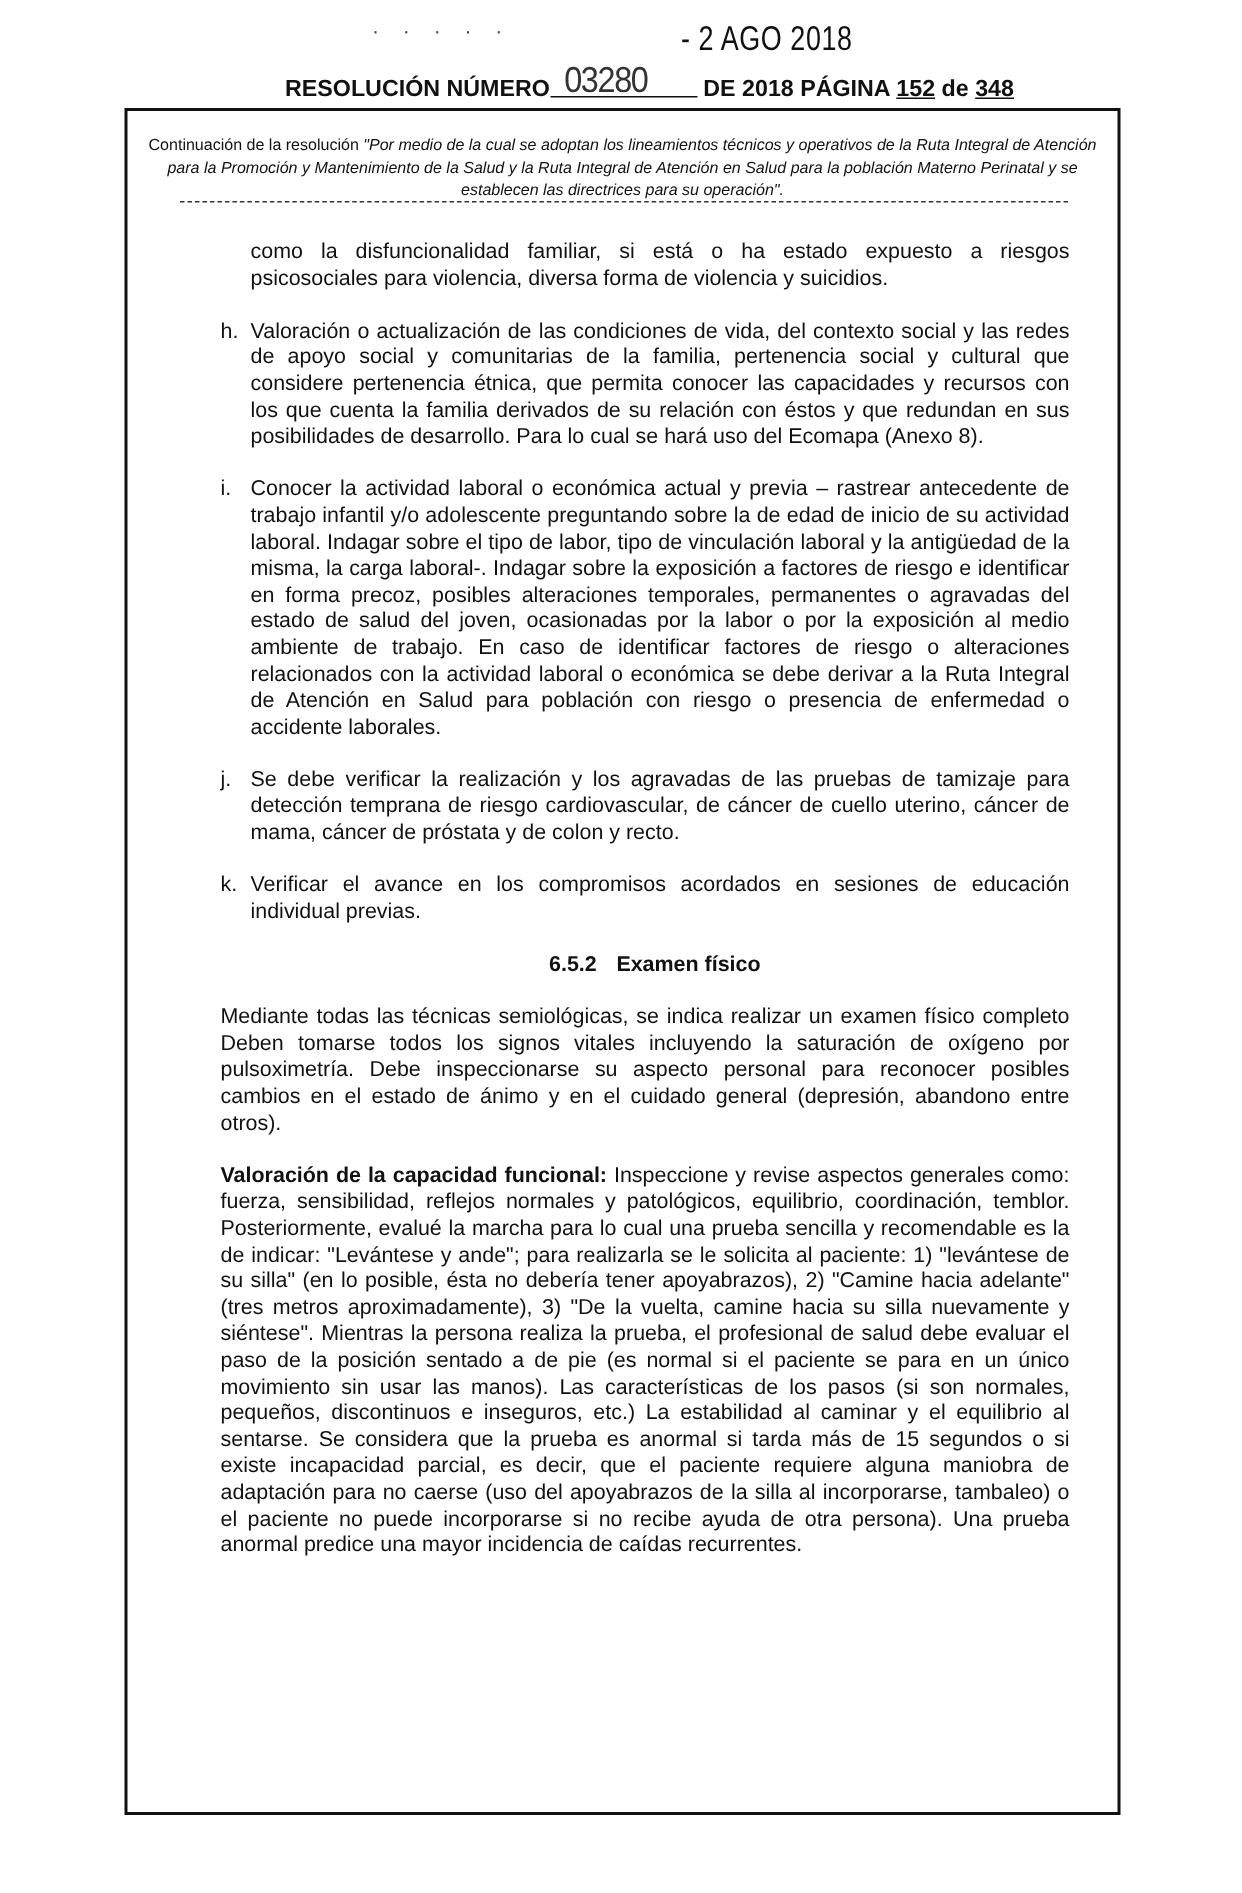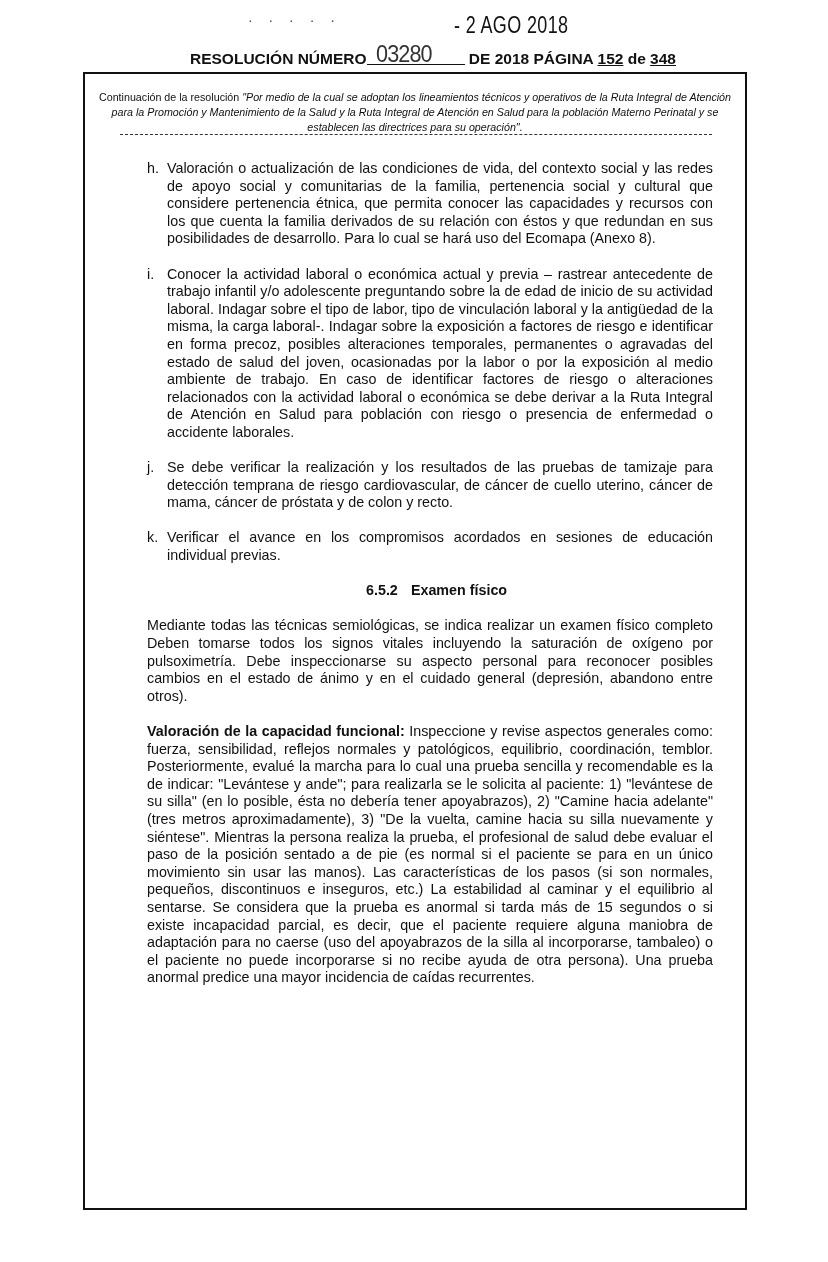--- a/index.html
+++ b/index.html
@@ -42,32 +42,33 @@
 </div>
 
 <div class="frame"></div>
 
 <div class="continuation">
   <span>Continuación de la resolución </span><i>"Por medio de la cual se adoptan los lineamientos técnicos y operativos  de la Ruta Integral de Atención para la Promoción y Mantenimiento de la Salud y la Ruta Integral de Atención en Salud para la población Materno Perinatal y se establecen las directrices para su operación".</i>
 </div>
 <div class="dash-rule"></div>
 
 <div class="body-text">
+  <div class="cont">como la disfuncionalidad familiar, si está o ha estado expuesto a riesgos psicosociales para violencia, diversa forma de violencia y suicidios.</div>
 
   <div class="li">
     <span class="mk">h.</span>
     <span class="tx">Valoración o actualización   de las condiciones de vida, del contexto social y las redes de apoyo social y comunitarias de la familia, pertenencia social y cultural que considere pertenencia étnica, que permita conocer las capacidades y recursos con los que cuenta la familia derivados de su relación con éstos y que redundan en sus posibilidades de desarrollo. Para lo cual se hará uso del Ecomapa (Anexo 8).</span>
   </div>
   <div class="li">
     <span class="mk">i.</span>
     <span class="tx">Conocer la actividad laboral o económica actual y previa – rastrear antecedente de trabajo infantil y/o adolescente preguntando sobre la de edad de inicio de su actividad laboral. Indagar sobre el tipo de labor, tipo de vinculación laboral y la antigüedad de la misma, la carga laboral-. Indagar sobre la exposición a factores de riesgo e identificar en forma precoz, posibles alteraciones temporales, permanentes o agravadas del estado de salud del joven, ocasionadas por la labor o por la exposición al medio ambiente de trabajo. En caso de identificar factores de riesgo o alteraciones relacionados con la actividad laboral o económica se debe derivar a la Ruta Integral de Atención en Salud para población con riesgo o presencia de enfermedad o accidente laborales.</span>
   </div>
   <div class="li">
     <span class="mk">j.</span>
-    <span class="tx">Se debe verificar la realización y los resultados de las pruebas de tamizaje para detección temprana de riesgo cardiovascular, de cáncer de cuello uterino, cáncer de mama, cáncer de próstata y de colon y recto.</span>
+    <span class="tx">Se debe verificar la realización y los agravadas de las pruebas de tamizaje para detección temprana de riesgo cardiovascular, de cáncer de cuello uterino, cáncer de mama, cáncer de próstata y de colon y recto.</span>
   </div>
   <div class="li">
     <span class="mk">k.</span>
     <span class="tx">Verificar el avance en los compromisos acordados en sesiones de educación individual previas.</span>
   </div>
 
   <div class="heading">
     <span class="num">6.5.2</span><span>Examen físico</span>
   </div>
 

